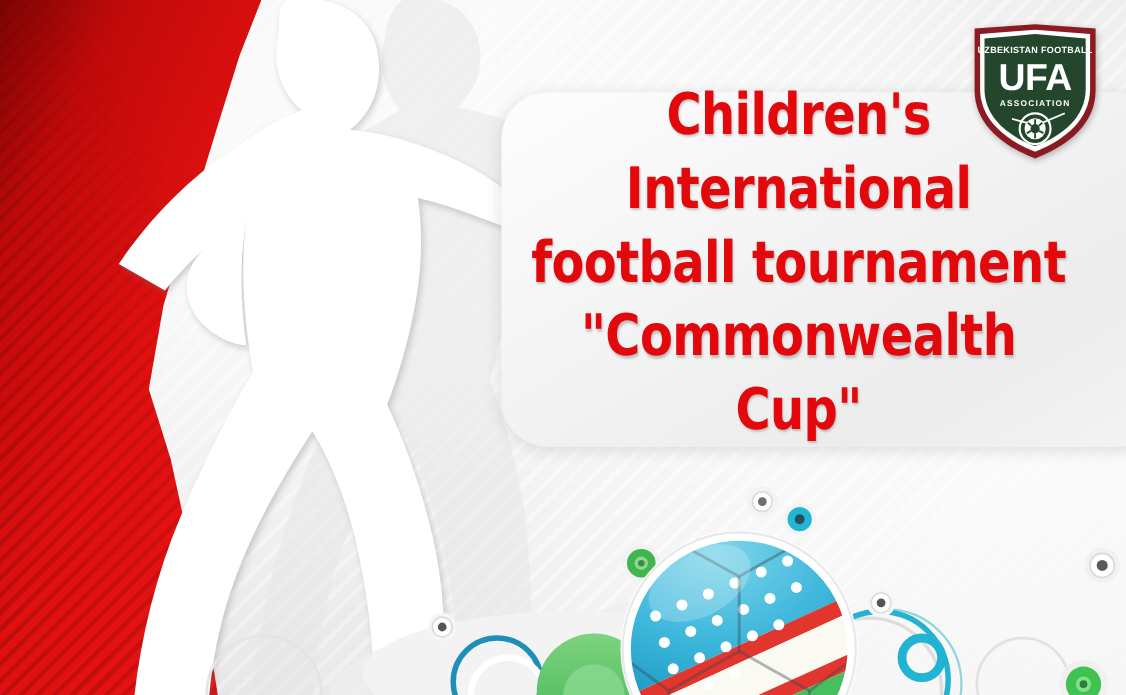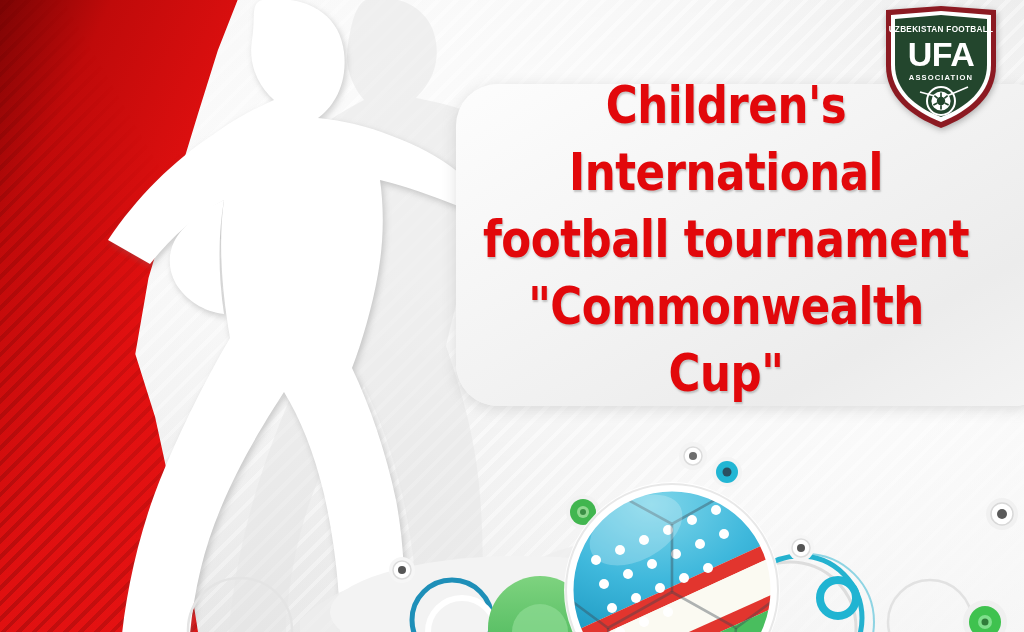--- a/index.html
+++ b/index.html
@@ -75,21 +75,21 @@
     font-size:52px;
     line-height:67px;
     letter-spacing:-.5px;
     transform:scaleX(.93);
     transform-origin:center top;
     text-shadow:1px 2px 2px rgba(130,130,130,.45);
     white-space:pre-line;
   }
 
   
-  .crest{position:absolute;right:18px;top:4px;width:130px;height:126px;}
+  .crest{position:absolute;right:18px;top:20px;width:130px;height:126px;}
   .crest svg{display:block;width:100%;height:100%;
     filter:drop-shadow(1px 2px 3px rgba(90,90,90,.45));}
 
   
   .decor{position:absolute;left:0;bottom:0;width:1024px;height:200px;}
   .decor svg{display:block;width:100%;height:100%;}
 </style>
 </head>
 <body>
 

